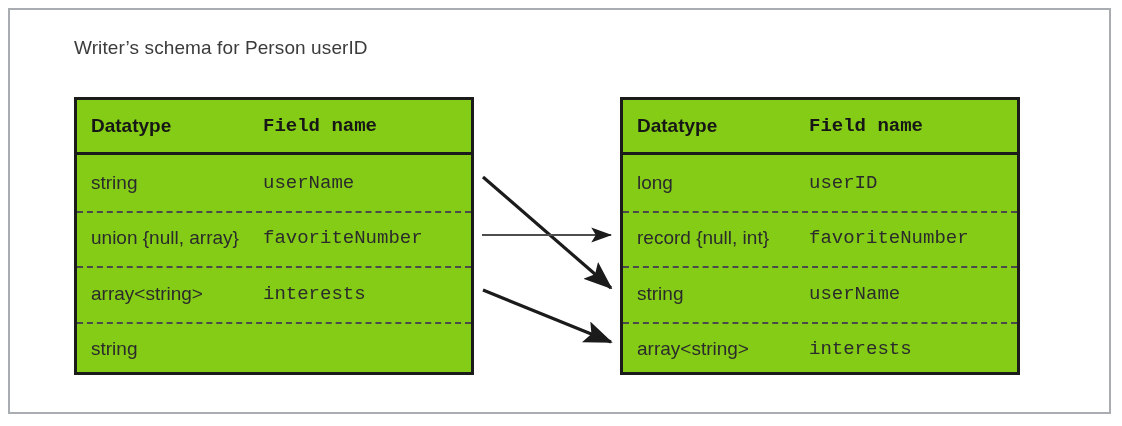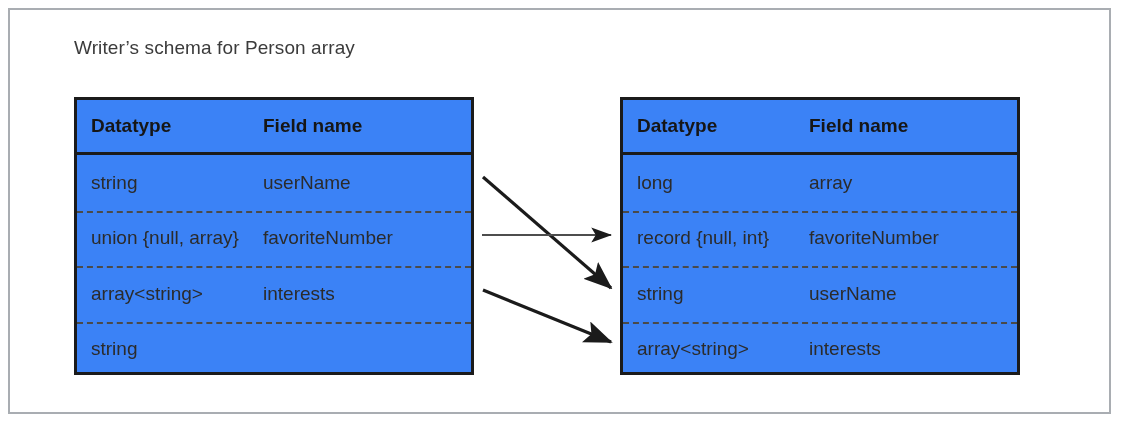--- a/index.html
+++ b/index.html
@@ -45,21 +45,21 @@
   #title-reader { left: 620px; top: 37px; }
 
   
   .schema-table {
     position: absolute;
     top: 97px;
     width: 400px;
     height: 278px;
     box-sizing: border-box;
     border: 3px solid #1b1b1b;
-    background: #3b82f6;
+    background: #84cc16;
   }
   #table-writer { left: 74px; }
   #table-reader { left: 620px; }
 
   .schema-row {
     position: relative;
     height: 55.5px;
     display: flex;
     align-items: center;
     box-sizing: border-box;
@@ -84,20 +84,21 @@
     font-size: 19px;
     color: #2b2b2b;
     white-space: nowrap;
   }
   .cell-fieldname {
     flex: 1;
     box-sizing: border-box;
     font-size: 19px;
     color: #2b2b2b;
     white-space: nowrap;
+    font-family: Liberation Mono, monospace;
   }
   .header-row .cell-datatype,
   .header-row .cell-fieldname {
     font-weight: bold;
     color: #161616;
   }
 
   
   #arrow-layer {
     position: absolute;
@@ -107,21 +108,21 @@
     height: 426px;
     pointer-events: none;
   }
 </style>
 </head>
 <body>
 
 <div id="figure">
   <div class="figure-frame"></div>
 
-  <div class="schema-title" id="title-writer">Writer’s schema for Person array</div>
+  <div class="schema-title" id="title-writer">Writer’s schema for Person userID</div>
 
   <div class="schema-table" id="table-writer">
     <div class="schema-row header-row">
       <div class="cell-datatype">Datatype</div>
       <div class="cell-fieldname">Field name</div>
     </div>
     <div class="schema-row data-row">
       <div class="cell-datatype">string</div>
       <div class="cell-fieldname">userName</div>
     </div>
@@ -138,21 +139,21 @@
     </div>
   </div>
 
   <div class="schema-table" id="table-reader">
     <div class="schema-row header-row">
       <div class="cell-datatype">Datatype</div>
       <div class="cell-fieldname">Field name</div>
     </div>
     <div class="schema-row data-row">
       <div class="cell-datatype">long</div>
-      <div class="cell-fieldname">array</div>
+      <div class="cell-fieldname">userID</div>
     </div>
     <div class="schema-row data-row">
       <div class="cell-datatype">record {null, int}</div>
       <div class="cell-fieldname">favoriteNumber</div>
     </div>
     <div class="schema-row data-row">
       <div class="cell-datatype">string</div>
       <div class="cell-fieldname">userName</div>
     </div>
     <div class="schema-row data-row">

